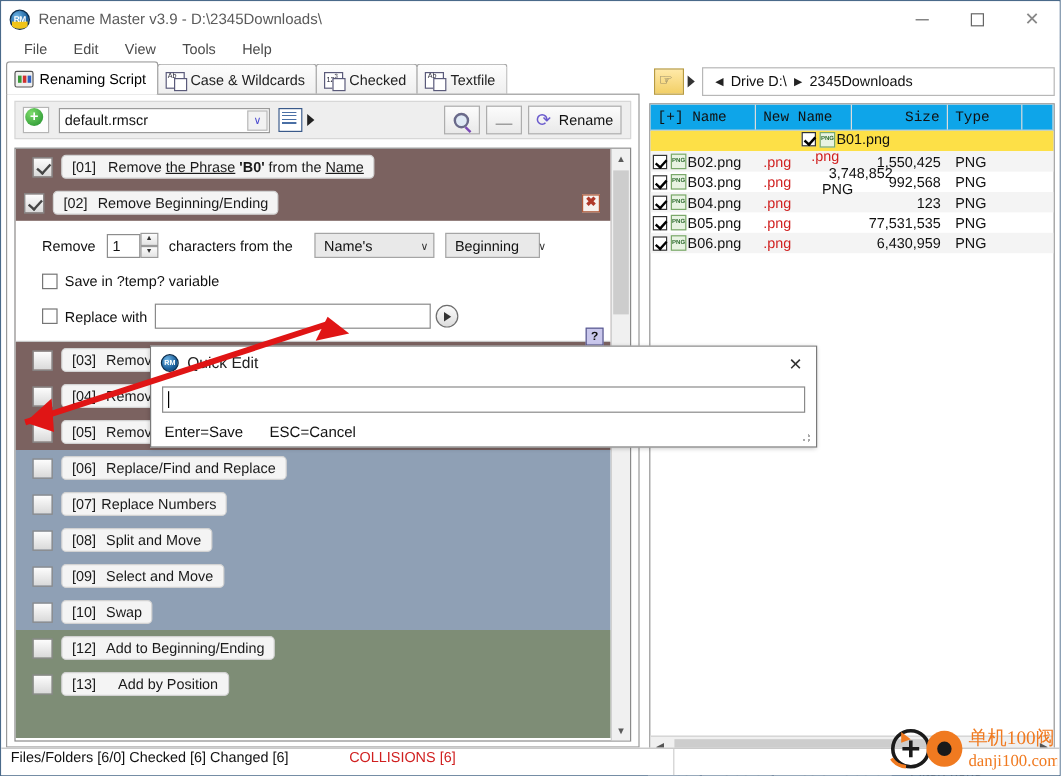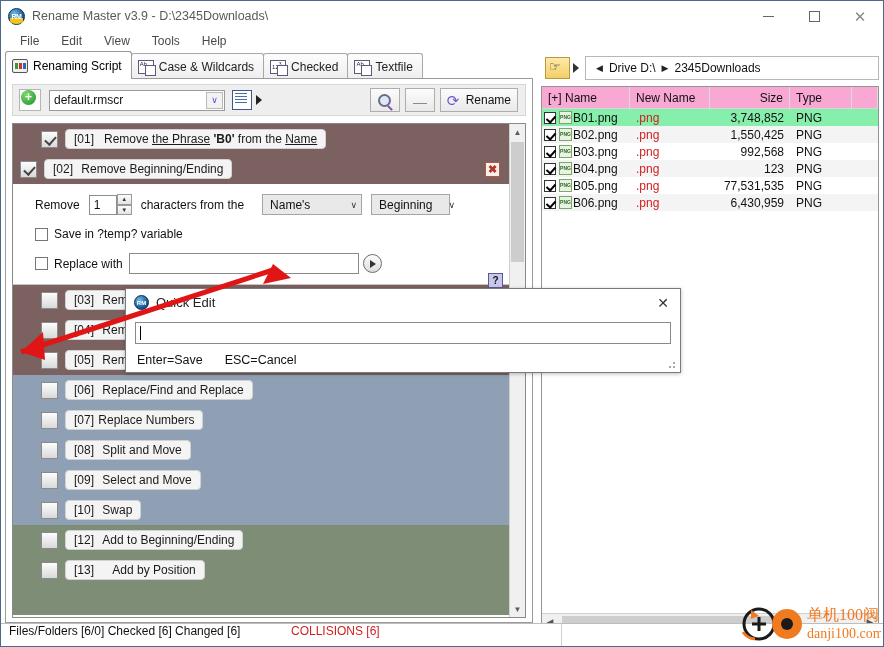--- a/index.html
+++ b/index.html
@@ -170,21 +170,21 @@
   
   .script-list {
     position: absolute; left: 6px; top: 44px; width: 514px; height: 495px;
     border: 1px solid #8a8a8a; background: #ffffff; overflow: hidden;
   }
   .sl-inner { position: absolute; left: 0; top: 0; right: 16px; bottom: 0; overflow: hidden; }
   .grp-red { background: #7b6260; }
   .grp-blue { background: #8fa0b5; }
   .grp-green { background: #7e8d76; }
   .row {
-    height: 30px; display: flex; align-items: center; padding-left: 21px; position: relative;
+    height: 30px; display: flex; align-items: center; padding-left: 7px; position: relative;
   }
   .row.expanded { height: auto; display: block; padding-left: 0; }
   .cbx {
     width: 17px; height: 17px; flex: none;
     background: linear-gradient(#fdfdfd,#d9d9d9); border: 1px solid #8a8a8a;
     position: relative; margin-right: 7px; margin-left: 7px;
   }
   .cbx.on::after {
     content: ""; position: absolute; left: 5px; top: 2px; width: 5px; height: 9px;
     border: solid #444; border-width: 0 2px 2px 0; transform: rotate(42deg);
@@ -286,38 +286,38 @@
     font-size: 12px; color: #111;
   }
   .crumb-sep-l { color: #222; font-size: 9px; }
   .crumb-sep-r { color: #222; font-size: 9px; }
 
   .filelist {
     position: absolute; left: 2px; top: 35px; width: 338px; height: 544px;
     border: 1px solid #949494; background: #ffffff; overflow: hidden;
   }
   .fl-head {
-    display: flex; height: 22px; background: #f9a8d4; border-bottom: 1px solid #d6d6d6;
-    font-size: 12px; color: #111;
+    display: flex; height: 22px; background: #0ea5e9; border-bottom: 1px solid #d6d6d6;
+    font-size: 12px; color: #111; font-family: Liberation Mono, monospace;
   }
   .fl-head > div {
     border-right: 1px solid #dcdcdc; display: flex; align-items: center; padding: 0 6px;
     white-space: nowrap;
   }
   .c-name { width: 88px; }
   .c-new  { width: 80px; }
   .c-size { width: 80px; justify-content: flex-end; }
   .c-type { width: 62px; }
   .c-pad  { flex: 1; }
   .fl-row {
     display: flex; height: 17px; font-size: 12px; color: #111; align-items: center;
   }
   .fl-row > div { padding: 0 6px; display: flex; align-items: center; white-space: nowrap; }
   .fl-row .c-name { padding-left: 2px; gap: 0px; }
-  .fl-row.sel { background: #86efac; }
+  .fl-row.sel { background: #fde047; flex-direction: column; }
   .fl-row.alt { background: #f4f4f4; }
   .fcb {
     width: 12px; height: 12px; background: #fff; border: 1px solid #333;
     margin-right: 3px; position: relative; flex: none;
   }
   .fcb::after {
     content:""; position:absolute; left:3px; top:1px; width:4px; height:7px;
     border: solid #000; border-width: 0 2px 2px 0; transform: rotate(42deg);
   }
   .pngico {

